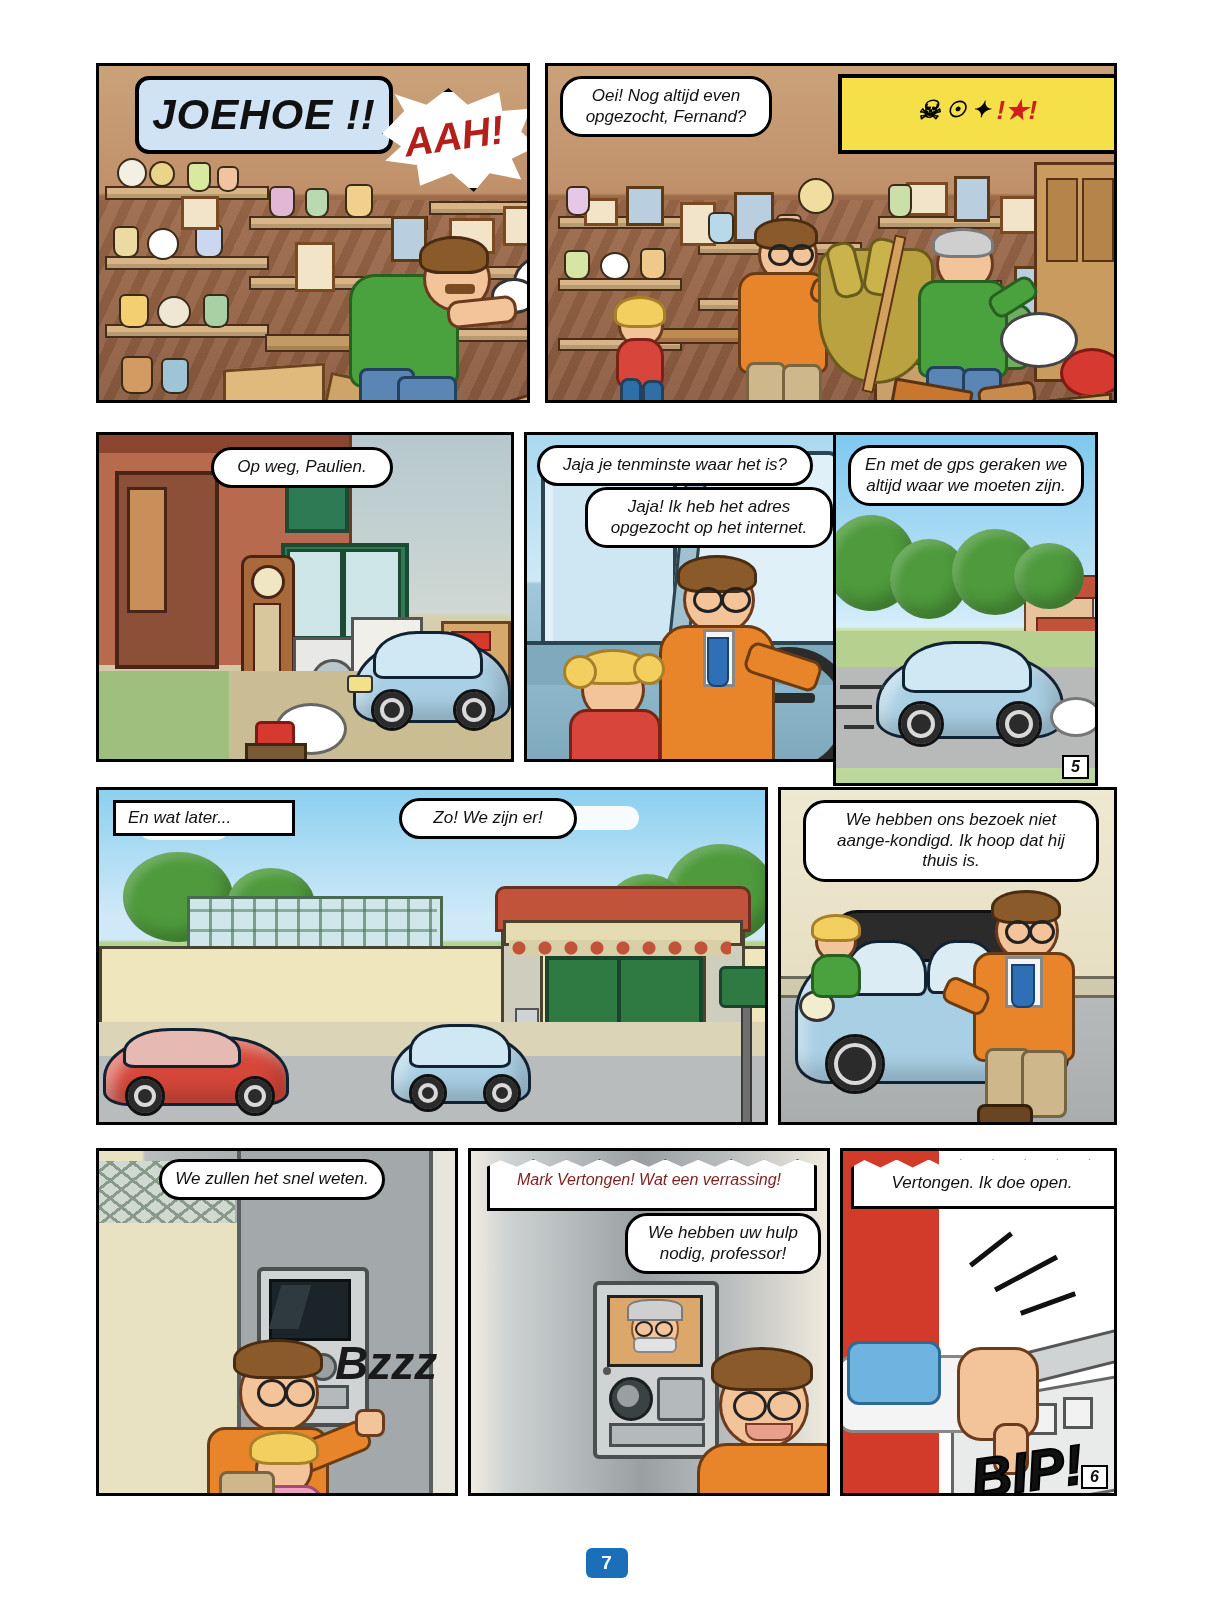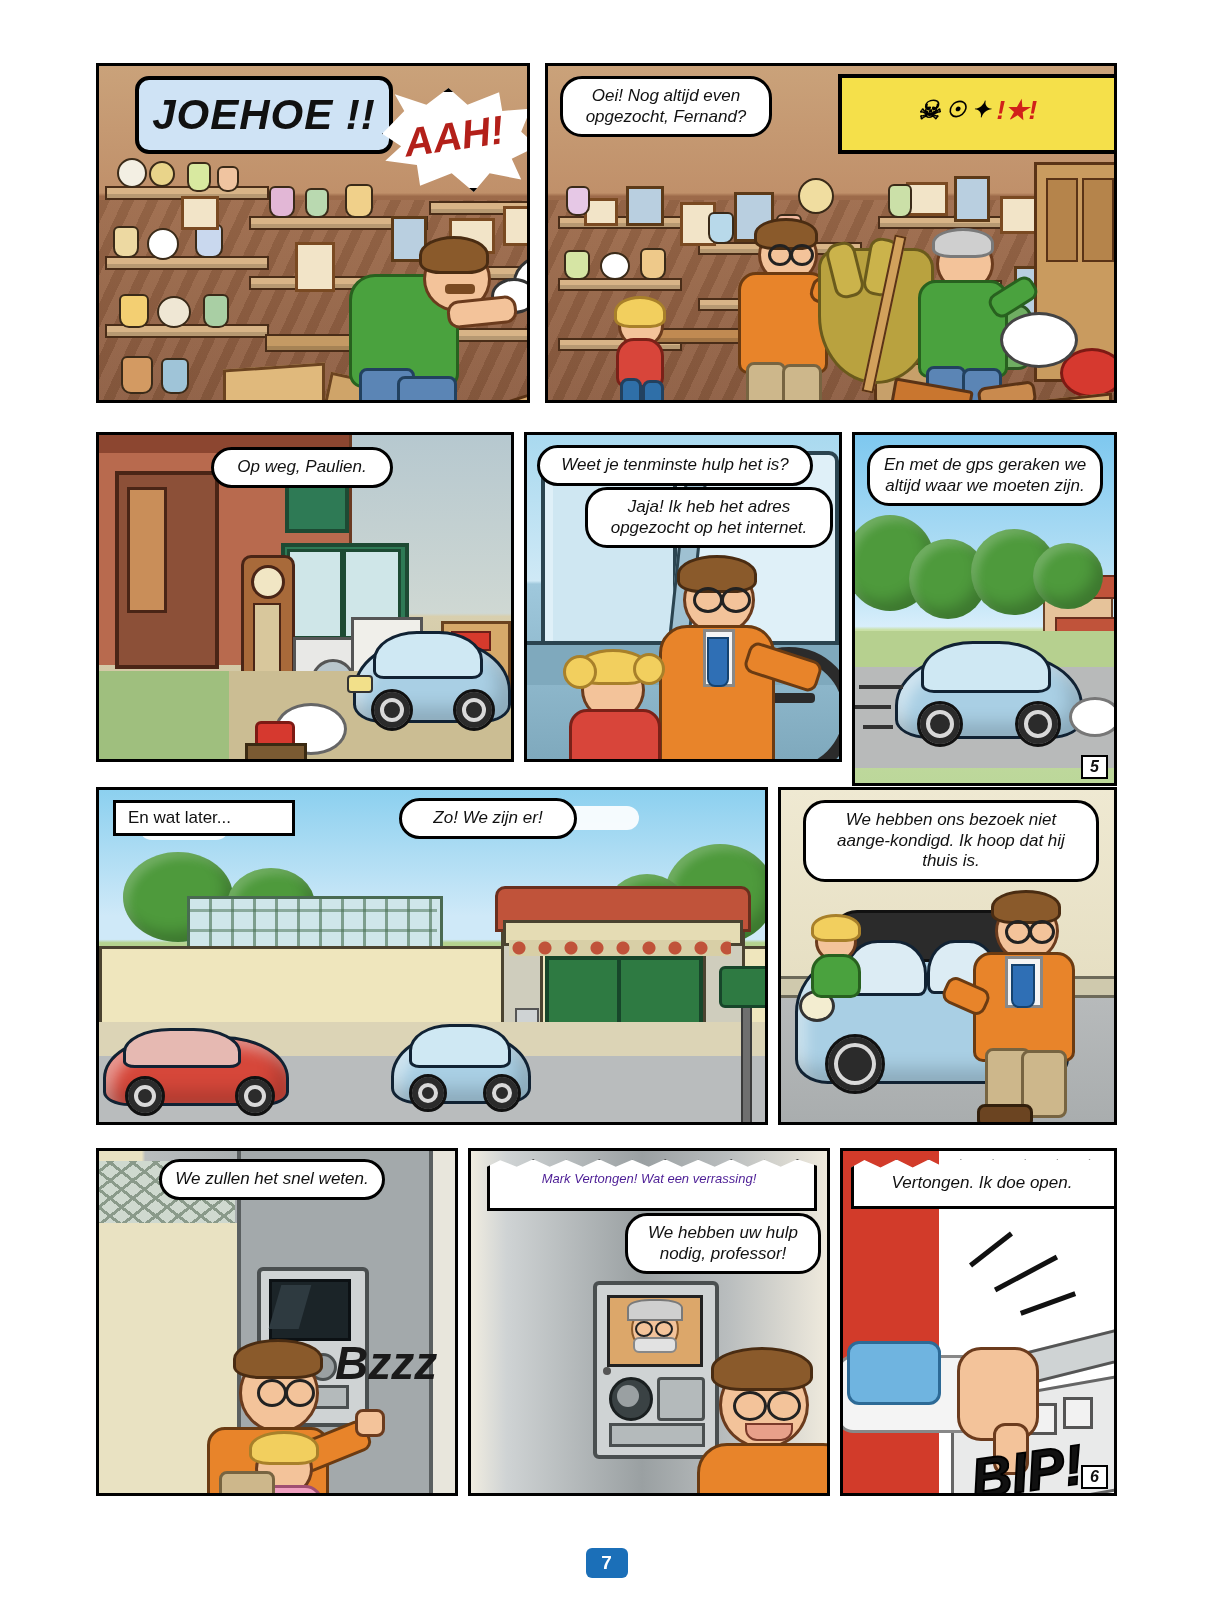--- a/index.html
+++ b/index.html
@@ -119,21 +119,21 @@
     line-height: 1.22;
     color: #111;
     text-align: center;
     box-sizing: border-box;
     z-index: 30;
     font-family: "Liberation Sans", sans-serif;
   }
   .caption {
     position:absolute;
     background:#fff; border:3px solid #000;
-    padding:5px 12px; font-size:17px; color:#111;
+    padding:5px 12px; font-style:italic; font-size:17px; color:#111;
     z-index:30;
   }
   .shout {
     position:absolute;
     background:#fff; border:4px solid #000;
     z-index:31;
     display:flex; align-items:center; justify-content:center;
     font-weight:bold; font-style:italic;
   }
   .burst {
@@ -410,28 +410,28 @@
       <div class="person" style="left:28px;top:216px;width:120px;height:114px;">
         <div class="head" style="left:26px;top:8px;width:58px;height:56px;"></div>
         <div class="hair blond" style="left:22px;top:-2px;width:66px;height:30px;"></div>
         <div style="position:absolute;left:8px;top:4px;width:28px;height:28px;background:#f2cf5e;border:3px solid #a8802a;border-radius:50%;"></div>
         <div style="position:absolute;left:78px;top:2px;width:26px;height:26px;background:#f2cf5e;border:3px solid #a8802a;border-radius:50%;"></div>
         <div class="torso red" style="left:14px;top:58px;width:86px;height:58px;"></div>
       </div>
     </div>
 
     <div class="balloon" style="left:10px; top:10px; width:276px;">
-      <span>Weet je tenminste hulp het is?</span>
+      <span>Jaja je tenminste waar het is?</span>
     </div>
     <div class="balloon" style="left:58px; top:52px; width:248px;">
       <span>Jaja! Ik heb het adres opgezocht op het internet.</span>
     </div>
   </div>
 
-  <div class="panel" style="left:852px; top:432px; width:265px; height:354px;">
+  <div class="panel" style="left:833px; top:432px; width:265px; height:354px;">
     <div class="panel-inner">
       <div class="bg-sky"></div>
 
       <div class="house" style="left:188px;top:156px;width:66px;height:52px;"></div>
       <div class="roof" style="left:182px;top:140px;width:78px;height:20px;"></div>
       <div class="house" style="left:208px;top:196px;width:52px;height:44px;background:#e8b98c;"></div>
       <div class="roof" style="left:200px;top:182px;width:66px;height:18px;"></div>
 
       <div class="tree" style="left:-10px;top:80px;width:90px;height:96px;"></div>
       <div class="tree" style="left:54px;top:104px;width:78px;height:80px;"></div>
@@ -631,21 +631,21 @@
         <div class="glasses" style="left:36px;top:44px;width:28px;height:24px;"></div>
         <div class="glasses" style="left:70px;top:44px;width:28px;height:24px;"></div>
         <div style="position:absolute;left:48px;top:76px;width:44px;height:14px;background:#e8a08a;border:2px solid #7a3a2a;border-radius:0 0 12px 12px;"></div>
         <div class="torso" style="left:0px;top:96px;width:150px;height:60px;border-radius:30px 30px 0 0;"></div>
       </div>
     </div>
 
     <div style="position:absolute;left:16px;top:6px;width:324px;height:48px;z-index:30;">
       <div style="position:absolute;left:0;top:0;width:100%;height:100%;background:#fff;border:3px solid #000;
         clip-path: polygon(0% 18%,4% 6%,9% 18%,14% 4%,19% 18%,24% 5%,29% 18%,34% 4%,39% 18%,44% 5%,49% 18%,54% 4%,59% 18%,64% 5%,69% 18%,74% 4%,79% 18%,84% 5%,89% 18%,94% 4%,100% 16%,100% 100%,0% 100%);"></div>
-      <div style="position:absolute;left:0;top:14px;width:100%;text-align:center;font-style:italic;font-size:13px;color:#4c1d95;">Mark Vertongen! Wat een verrassing!</div>
+      <div style="position:absolute;left:0;top:14px;width:100%;text-align:center;font-style:italic;font-size:16px;color:#7f1d1d;">Mark Vertongen! Wat een verrassing!</div>
     </div>
 
     <div class="balloon" style="left:154px; top:62px; width:196px;">
       <span>We hebben uw hulp nodig, professor!</span>
     </div>
   </div>
 
   <div class="panel" style="left:840px; top:1148px; width:277px; height:348px;">
     <div class="panel-inner">
       <div style="position:absolute;left:0;top:0;right:0;bottom:0;background:#f2f2f2;"></div>

